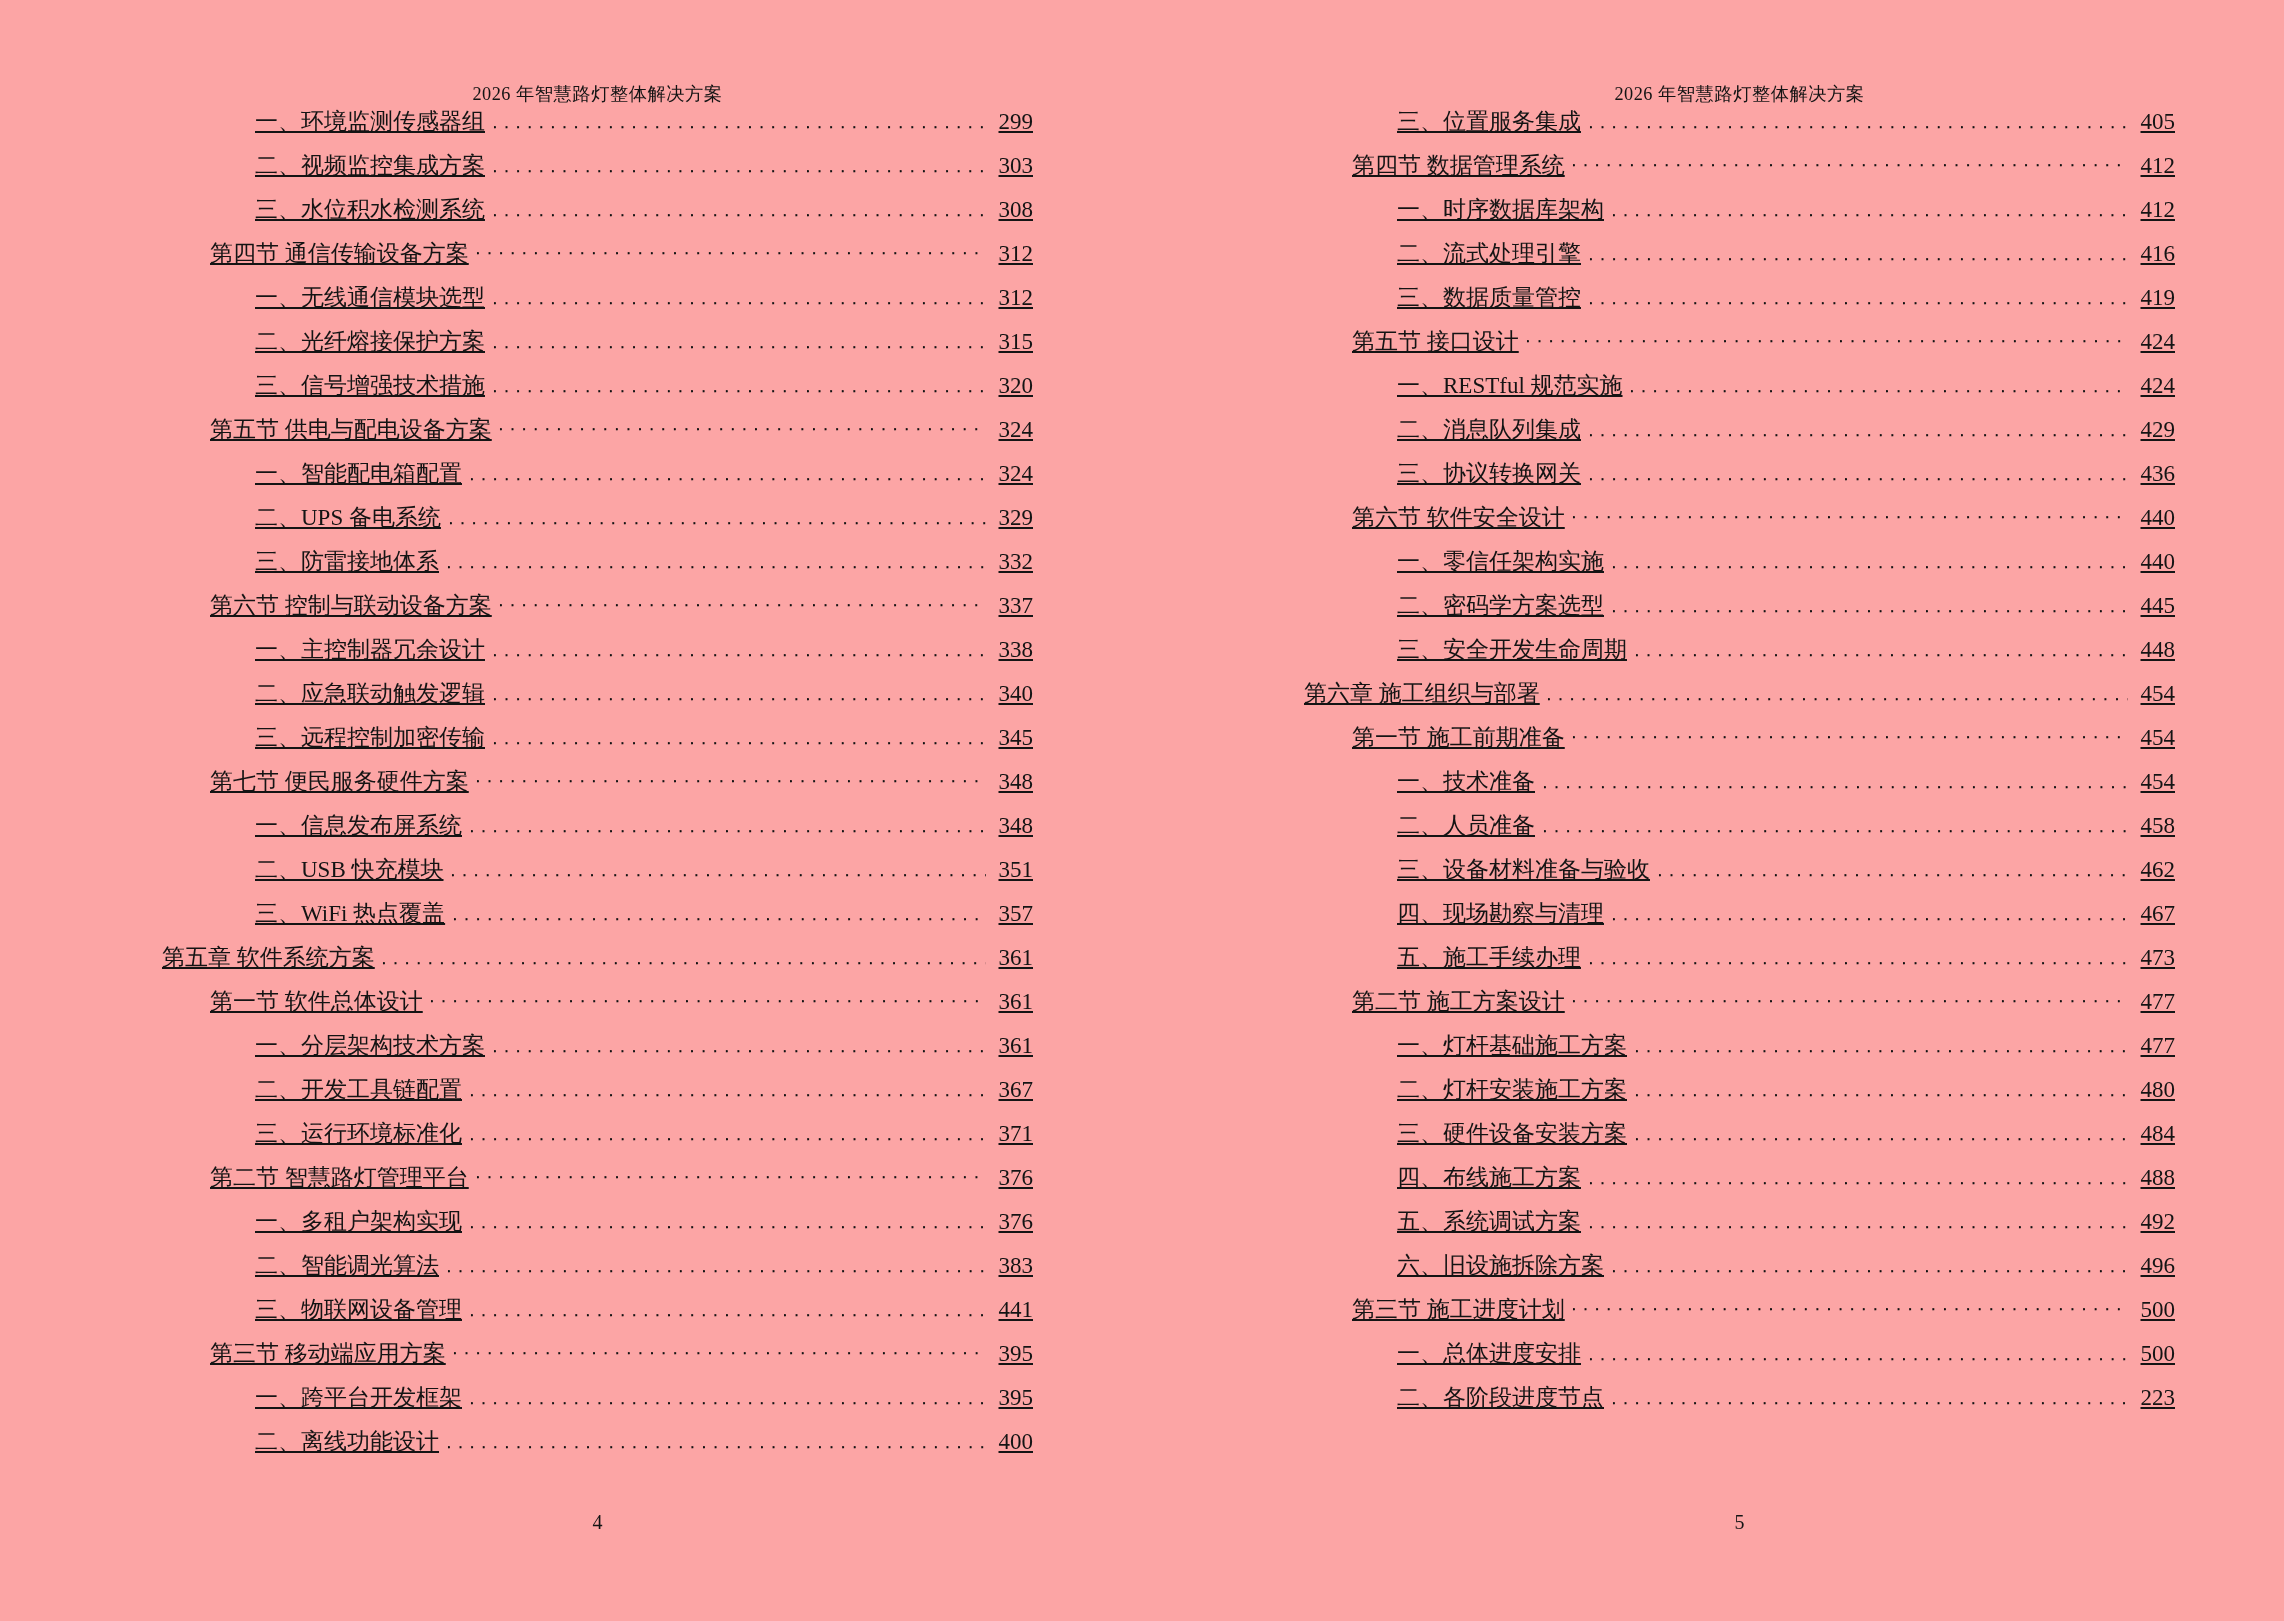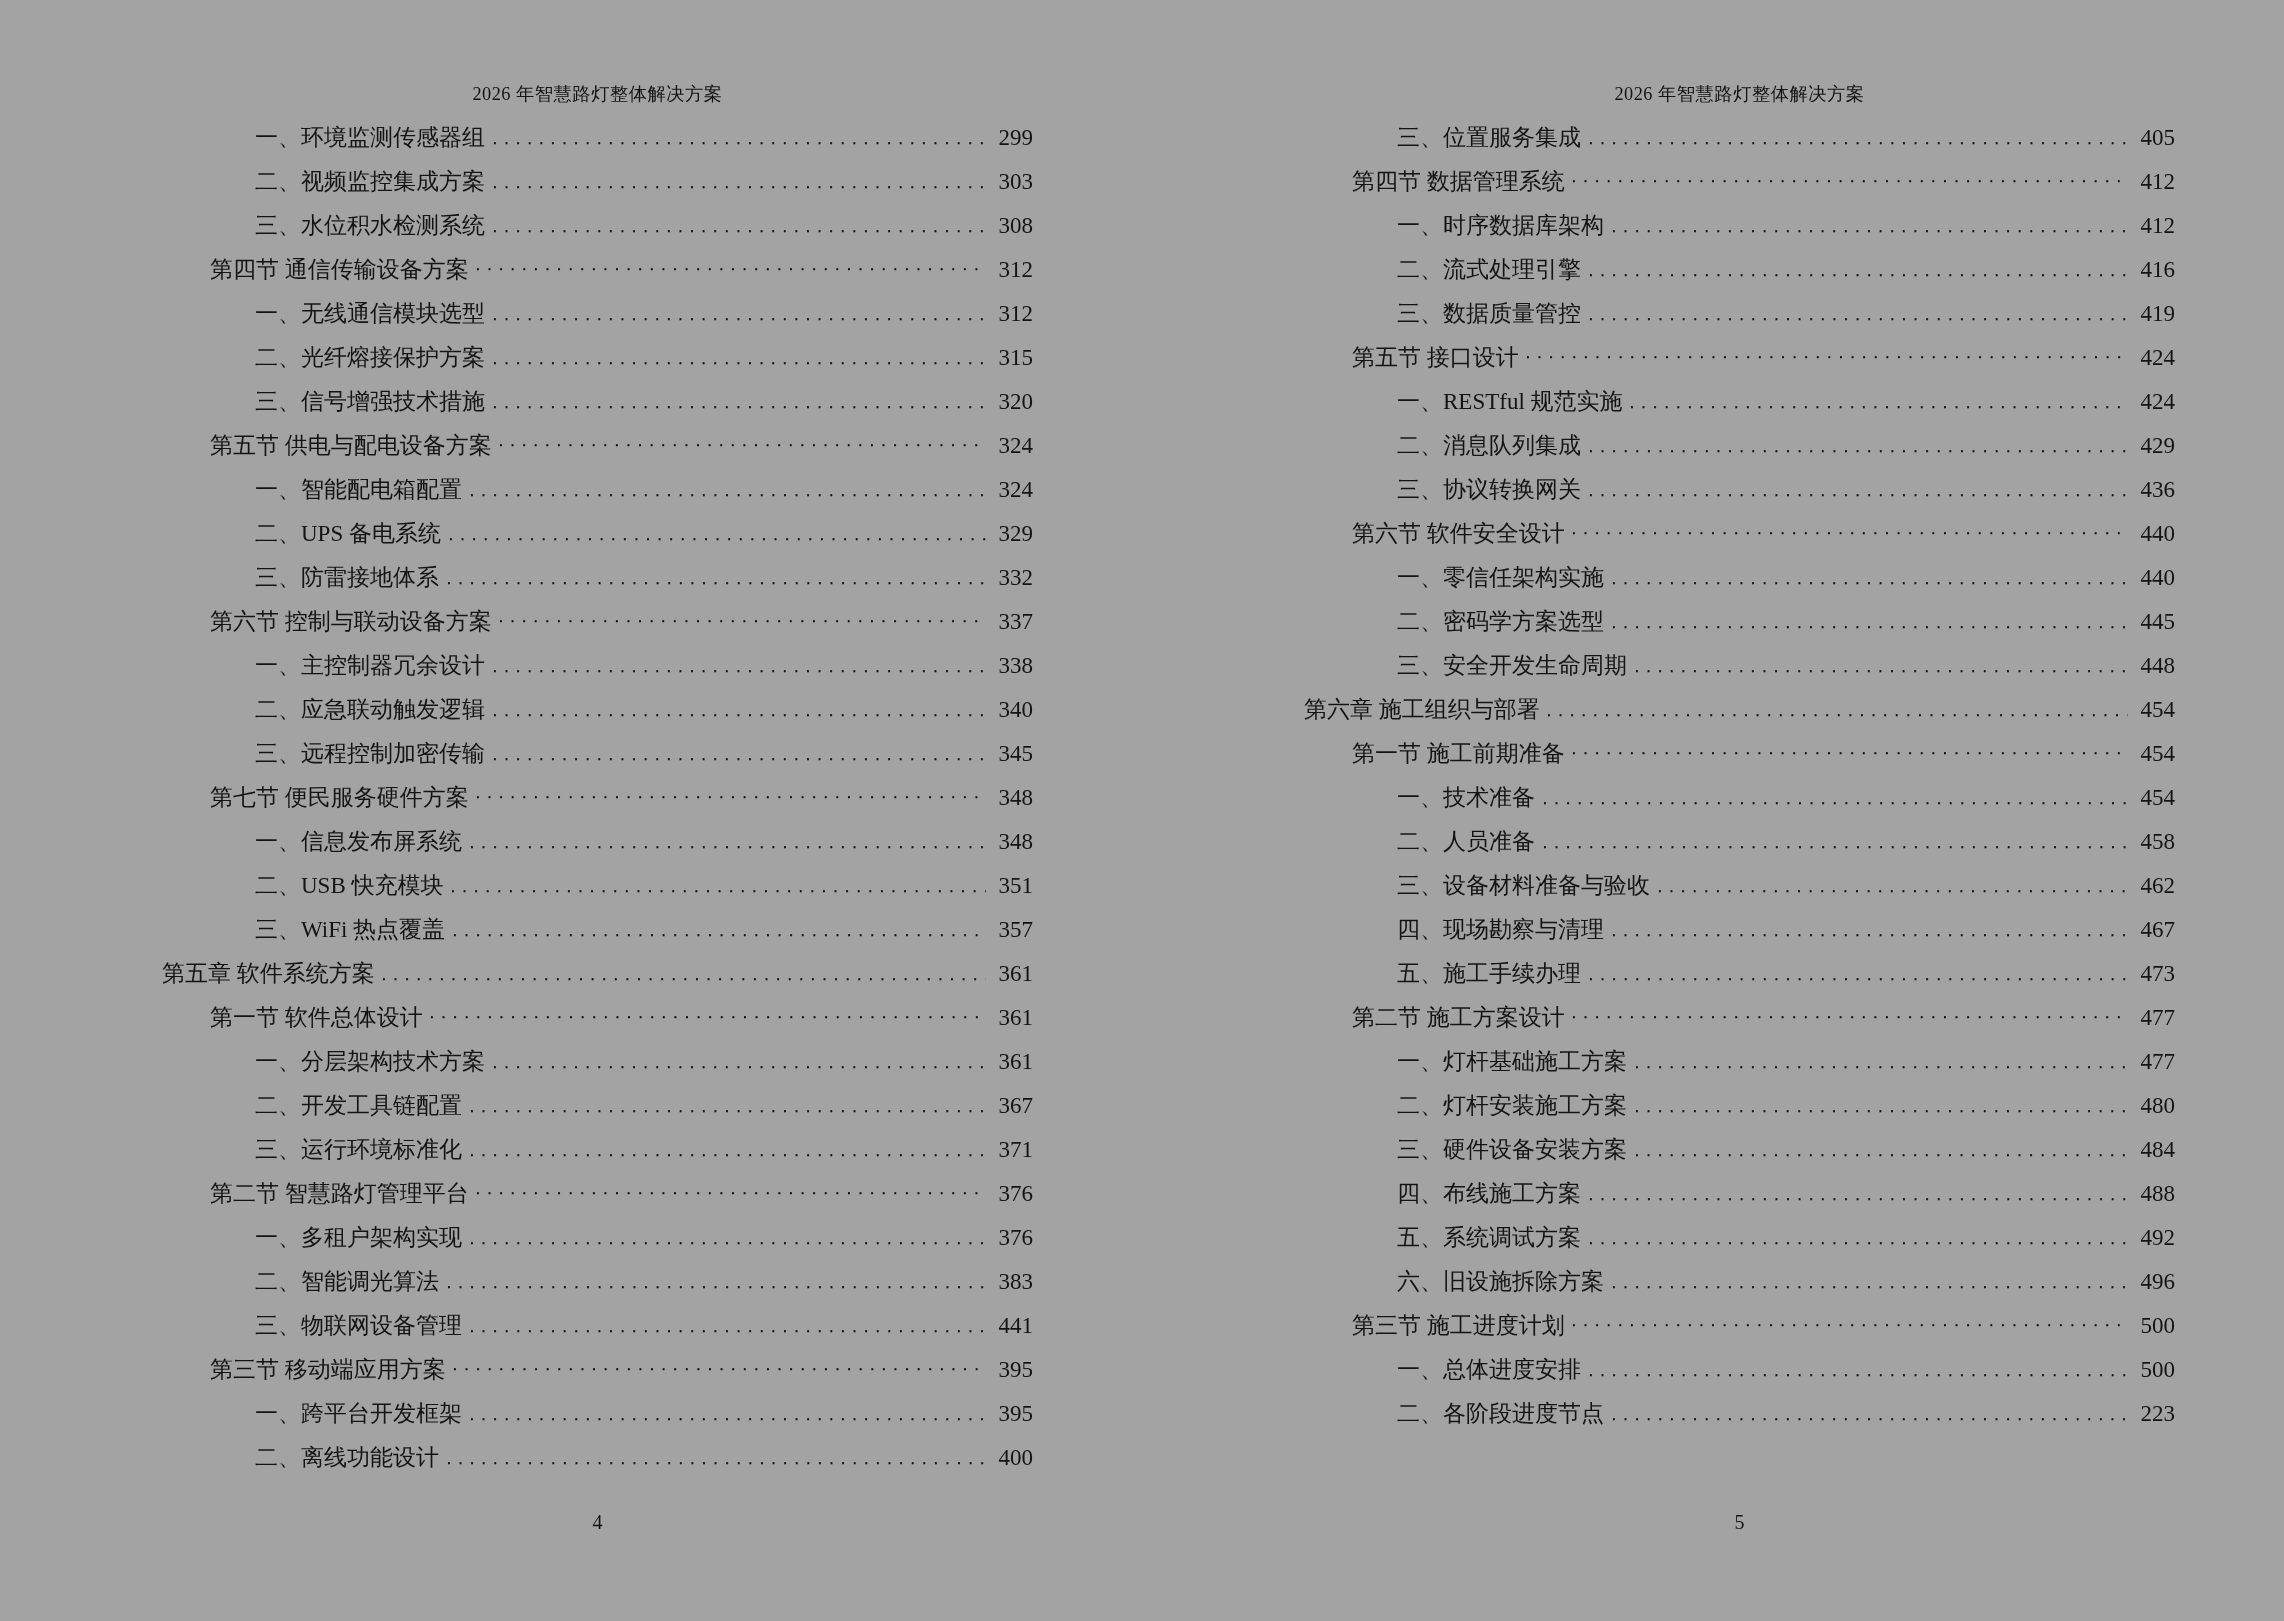--- a/index.html
+++ b/index.html
@@ -5,31 +5,31 @@
   html,body{margin:0;padding:0;}
   body{
     width:2284px;height:1622px;
     background:#ffffff;
     position:relative;
     overflow:hidden;
     font-family:"Liberation Serif","DejaVu Serif",serif;
     color:#141414;
   }
   .sheet{
-    position:absolute;top:0;width:1142px;height:1622px;background:#a3a3a3;
+    position:absolute;top:0;width:1142px;height:1622px;background:#fca5a5;
   }
   #sheet-left{left:0;}
   #sheet-right{left:1142px;}
   .page-header{
     position:absolute;top:83px;left:162px;width:871px;
     text-align:center;font-size:18.3px;line-height:22px;
     letter-spacing:0.5px;white-space:pre;
   }
   .toc{
-    position:absolute;top:116px;left:162px;width:871px;
+    position:absolute;top:100px;left:162px;width:871px;text-decoration:underline;
   }
   .entry{
     display:flex;align-items:baseline;
     height:44px;line-height:44px;
     font-size:23px;white-space:pre;
   }
   .entry.lv1{padding-left:48px;align-items:center;}
   .entry.lv2{padding-left:93px;}
   .entry .t{flex:0 0 auto;}
   .leader{

